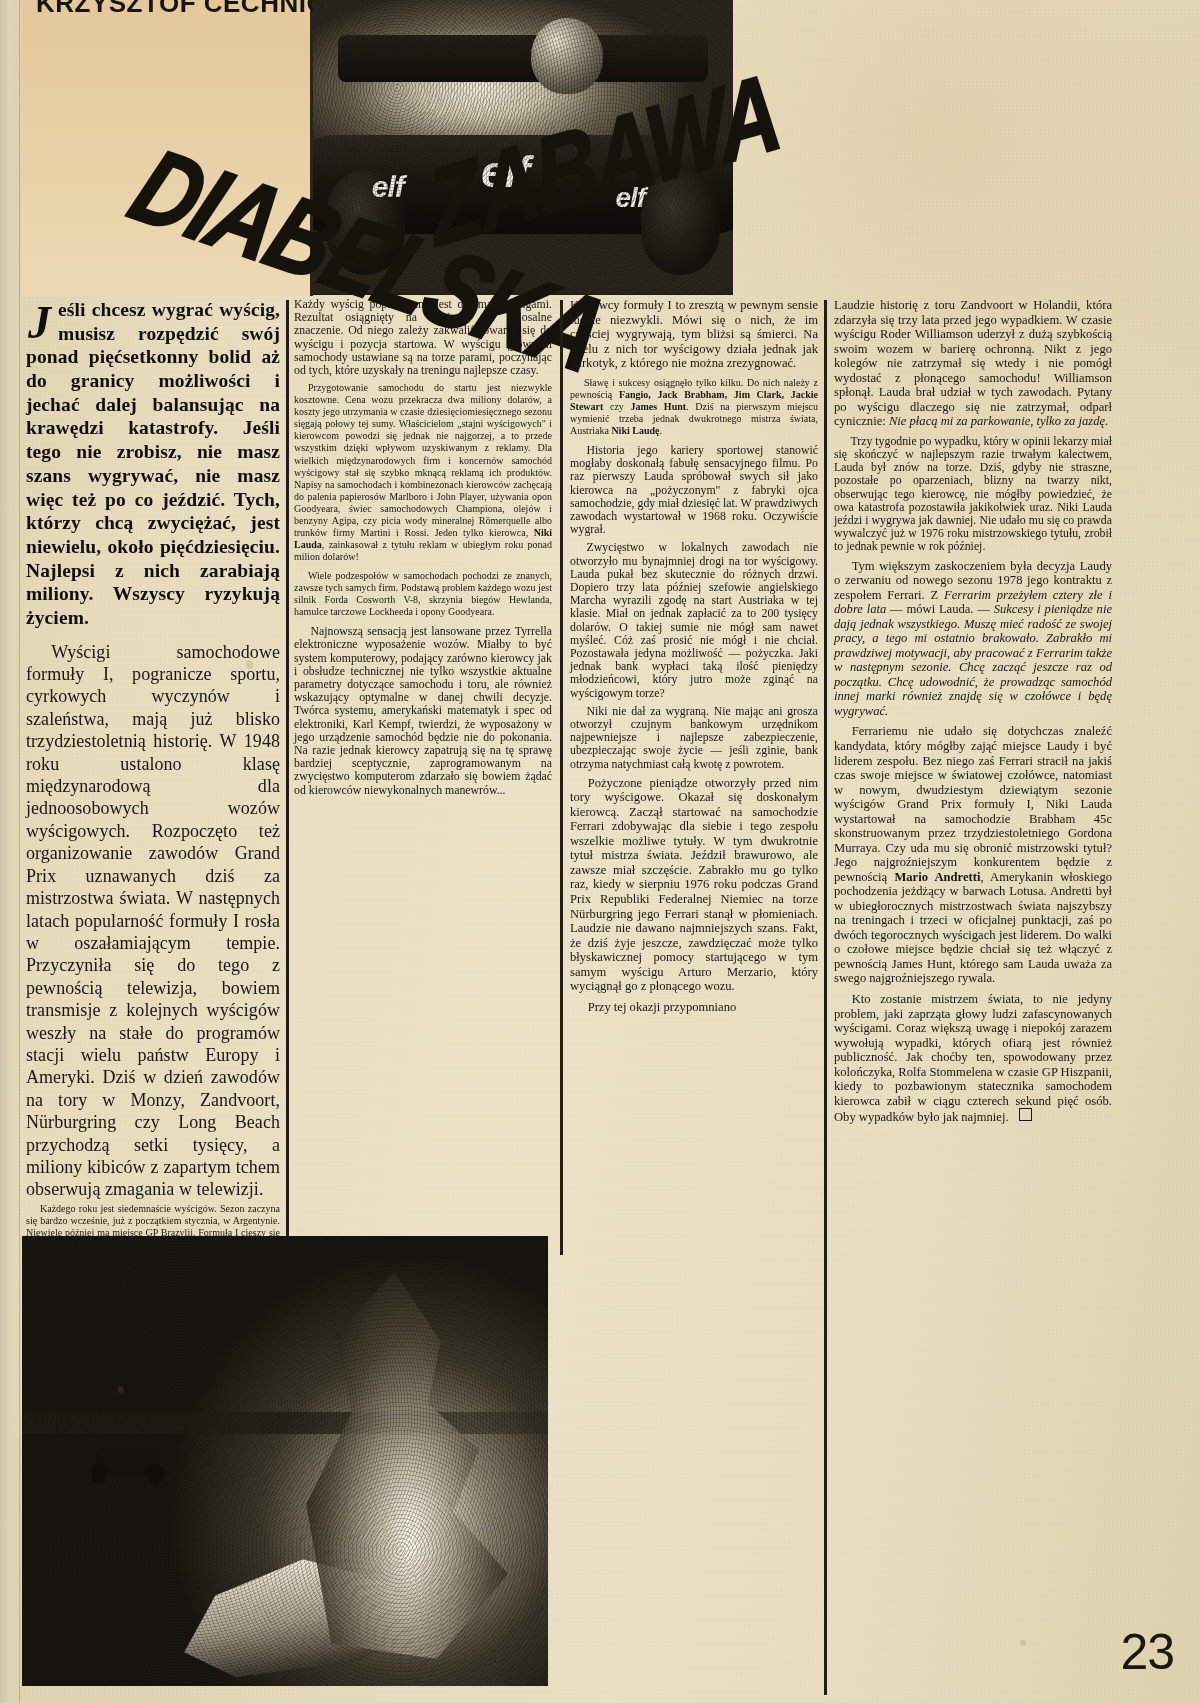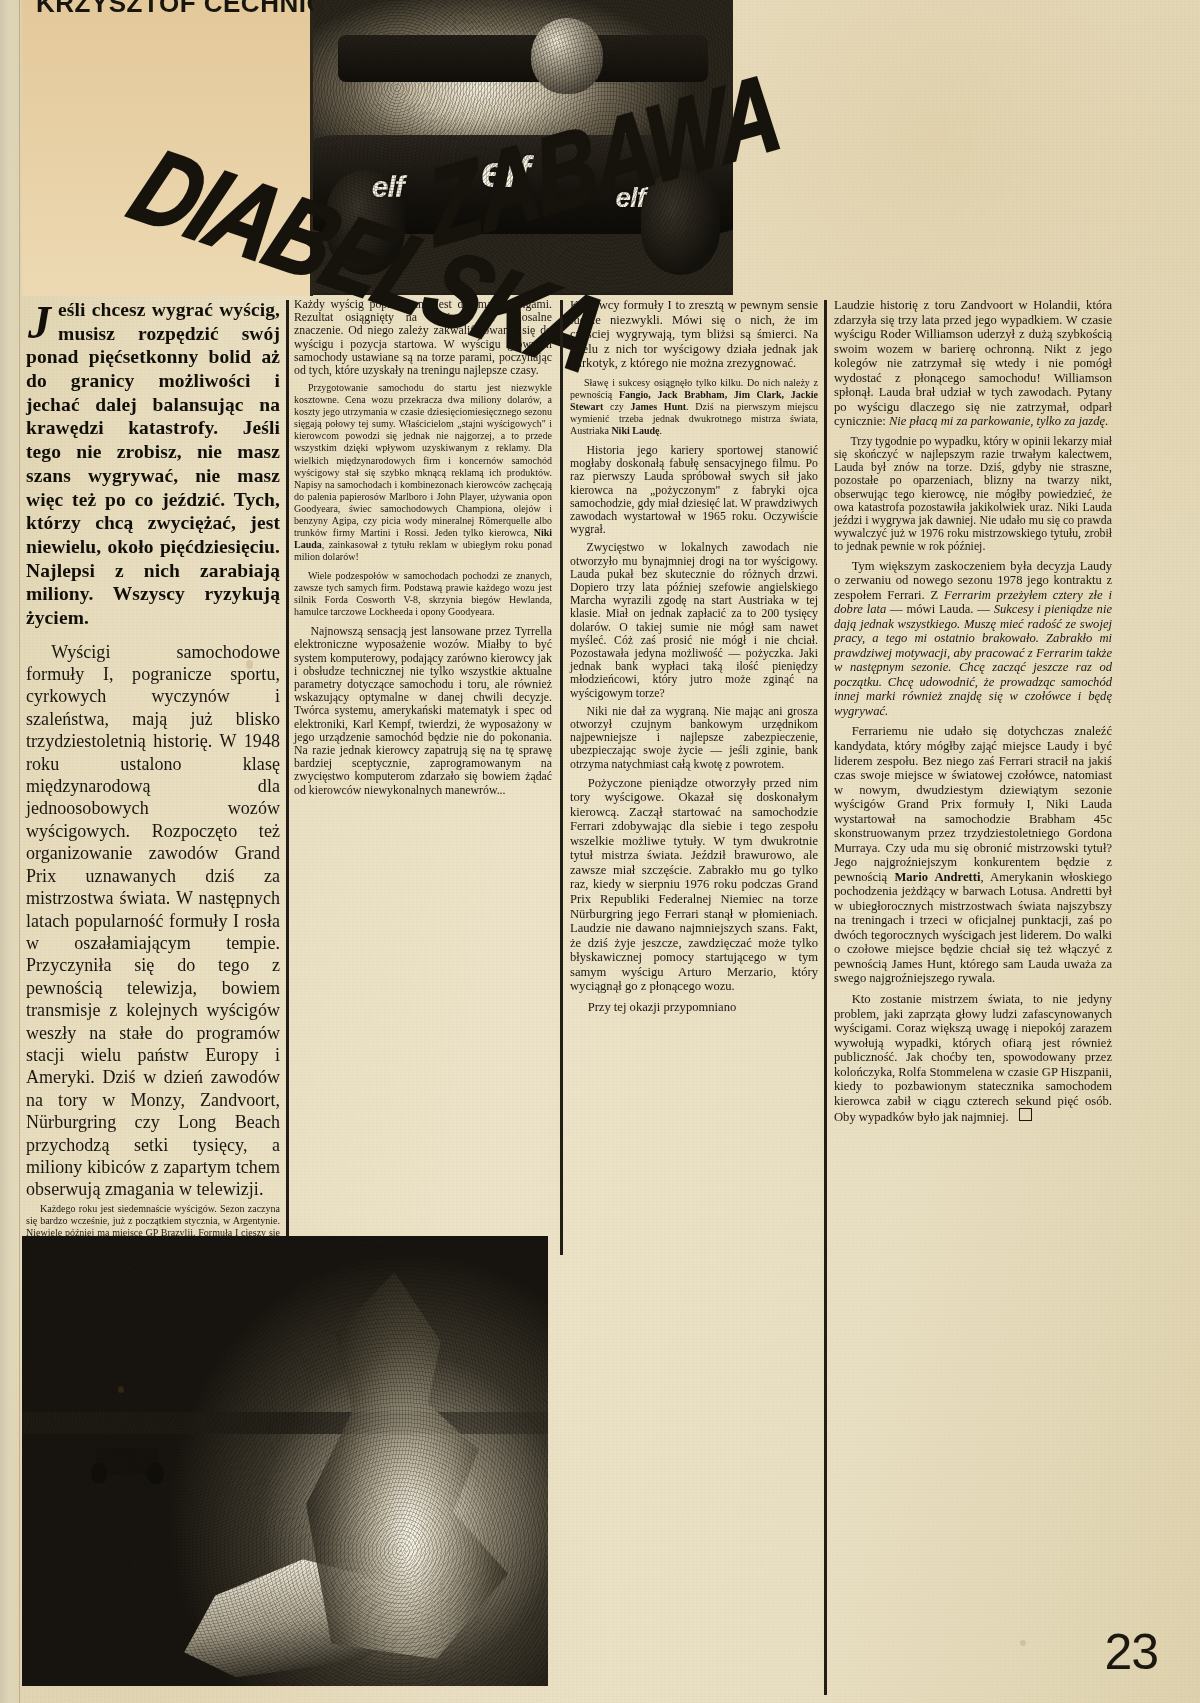--- a/index.html
+++ b/index.html
@@ -184,21 +184,21 @@
   }
   .flame{
     position:absolute;right:6%;top:8%;width:40%;height:86%;
     background:radial-gradient(ellipse at 50% 70%, rgba(250,246,232,.95) 0%, rgba(190,182,160,.8) 22%, rgba(80,74,58,.8) 55%, rgba(22,19,13,.9) 85%);
     filter:blur(1px);
     clip-path:polygon(42% 0%,64% 18%,58% 34%,82% 46%,70% 62%,96% 78%,62% 100%,12% 96%,0% 60%,22% 36%,14% 16%);
   }
 
   
   .pagenum{
-    position:absolute;right:42px;bottom:22px;
+    position:absolute;right:26px;bottom:22px;
     font-family:"Liberation Sans",sans-serif;
     font-size:50px;font-weight:400;color:#1c1810;letter-spacing:-1px;
   }
   .endmark{
     display:inline-block;width:11px;height:11px;
     border:1.6px solid #1c1810;margin-left:10px;vertical-align:baseline;
   }
   .foxing{position:absolute;border-radius:50%;background:rgba(150,110,55,.20);pointer-events:none;}
 </style>
 </head>
@@ -238,28 +238,28 @@
     <div class="col c1">
       <p class="lede"><span class="dropcap">J</span><span>eśli chcesz wygrać wyścig, musisz rozpędzić swój ponad pięćsetkonny bolid aż do granicy możliwości i jechać dalej balansując na krawędzi katastrofy. Jeśli tego nie zrobisz, nie masz szans wygrywać, nie masz więc też po co jeździć. Tych, którzy chcą zwyciężać, jest niewielu, około pięćdziesięciu. Najlepsi z nich zarabiają miliony. Wszyscy ryzykują życiem.</span></p>
       <p class="body-lg">Wyścigi samochodowe formuły I, pogranicze sportu, cyrkowych wyczynów i szaleństwa, mają już blisko trzydziestoletnią historię. W 1948 roku ustalono klasę międzynarodową dla jednoosobowych wozów wyścigowych. Rozpoczęto też organizowanie zawodów Grand Prix uznawanych dziś za mistrzostwa świata. W następnych latach popularność formuły I rosła w oszałamiającym tempie. Przyczyniła się do tego z pewnością telewizja, bowiem transmisje z kolejnych wyścigów weszły na stałe do programów stacji wielu państw Europy i Ameryki. Dziś w dzień zawodów na tory w Monzy, Zandvoort, Nürburgring czy Long Beach przychodzą setki tysięcy, a miliony kibiców z zapartym tchem obserwują zmagania w telewizji.</p>
       <p class="body-md"><span>Każdego roku jest siedemnaście wyścigów. Sezon zaczyna się bardzo wcześnie, już z początkiem stycznia, w Argentynie. Niewiele później ma miejsce GP Brazylii. Formuła I cieszy się w tych krajach szczególną popularnością. Argentyńczykiem był przecież jeden z najlepszych kierowców w historii wszystkich wyścigów, pięciokrotny mistrz świata, dziś już siedemdziesięcioletni </span><b>Juan Manuel Fangio</b><span>. W jego ślady usiłował pójść </span><b>Emerson Fittipaldi</b><span>, najlepszy kierowca wyścigowy 1974 roku. Po tym sukcesie Fittipaldi zaczął jednak jeździć na wozach Cuperstar, konstruowanych przez jego brata Wilsona, o których jedni mówią, że przynoszą pecha, a inni, że po prostu są niezbyt udane i seria zwycięstw skończyła się.</span></p>
       <p class="body-xs">Ci ludzie spopularyzowali wyścigi samochodowe w swych krajach do tego stopnia, że są one dzisiaj, po piłce nożnej, jednym z najpopularniejszych sportów... Po Ameryce Południowej samochodowy cyrk przenosi się na krótko do Ameryki Północnej i Afry-</p>
     </div>
 
     <div class="col c2">
       <p class="body-xs">Każdy wyścig poprzedzany jest dwoma treningami. Rezultat osiągnięty na treningu ma kolosalne znaczenie. Od niego zależy zakwalifikowanie się do wyścigu i pozycja startowa. W wyścigu głównym samochody ustawiane są na torze parami, poczynając od tych, które uzyskały na treningu najlepsze czasy.</p>
       <p class="body-md"><span>Przygotowanie samochodu do startu jest niezwykle kosztowne. Cena wozu przekracza dwa miliony dolarów, a koszty jego utrzymania w czasie dziesięciomiesięcznego sezonu sięgają połowy tej sumy. Właścicielom „stajni wyścigowych" i kierowcom powodzi się jednak nie najgorzej, a to przede wszystkim dzięki wpływom uzyskiwanym z reklamy. Dla wielkich międzynarodowych firm i koncernów samochód wyścigowy stał się szybko mknącą reklamą ich produktów. Napisy na samochodach i kombinezonach kierowców zachęcają do palenia papierosów Marlboro i John Player, używania opon Goodyeara, świec samochodowych Championa, olejów i benzyny Agipa, czy picia wody mineralnej Römerquelle albo trunków firmy Martini i Rossi. Jeden tylko kierowca, </span><b>Niki Lauda</b><span>, zainkasował z tytułu reklam w ubiegłym roku ponad milion dolarów!</span></p>
-      <p class="body-md">Wiele podzespołów w samochodach pochodzi ze znanych, zawsze tych samych firm. Podstawą prawie każdego wozu jest silnik Forda Cosworth V-8, skrzynia biegów Hewlanda, hamulce tarczowe Lockheeda i opony Goodyeara.</p>
+      <p class="body-md">Wiele podzespołów w samochodach pochodzi ze znanych, zawsze tych samych firm. Podstawą problem każdego wozu jest silnik Forda Cosworth V-8, skrzynia biegów Hewlanda, hamulce tarczowe Lockheeda i opony Goodyeara.</p>
       <p class="body-xs">Najnowszą sensacją jest lansowane przez Tyrrella elektroniczne wyposażenie wozów. Miałby to być system komputerowy, podający zarówno kierowcy jak i obsłudze technicznej nie tylko wszystkie aktualne parametry dotyczące samochodu i toru, ale również wskazujący optymalne w danej chwili decyzje. Twórca systemu, amerykański matematyk i spec od elektroniki, Karl Kempf, twierdzi, że wyposażony w jego urządzenie samochód będzie nie do pokonania. Na razie jednak kierowcy zapatrują się na tę sprawę bardziej sceptycznie, zaprogramowanym na zwycięstwo komputerom zdarzało się bowiem żądać od kierowców niewykonalnych manewrów...</p>
     </div>
 
     <div class="col c3">
       <p class="body-sm">Kierowcy formuły I to zresztą w pewnym sensie ludzie niezwykli. Mówi się o nich, że im częściej wygrywają, tym bliżsi są śmierci. Na wielu z nich tor wyścigowy działa jednak jak narkotyk, z którego nie można zrezygnować.</p>
       <p class="body-md"><span>Sławę i sukcesy osiągnęło tylko kilku. Do nich należy z pewnością </span><b>Fangio, Jack Brabham, Jim Clark, Jackie Stewart</b><span> czy </span><b>James Hunt</b><span>. Dziś na pierwszym miejscu wymienić trzeba jednak dwukrotnego mistrza świata, Austriaka </span><b>Niki Laudę</b><span>.</span></p>
-      <p class="body-xs">Historia jego kariery sportowej stanowić mogłaby doskonałą fabułę sensacyjnego filmu. Po raz pierwszy Lauda spróbował swych sił jako kierowca na „pożyczonym" z fabryki ojca samochodzie, gdy miał dziesięć lat. W prawdziwych zawodach wystartował w 1965 roku. Oczywiście wygrał.</p>
+      <p class="body-xs">Historia jego kariery sportowej stanowić mogłaby doskonałą fabułę sensacyjnego filmu. Po raz pierwszy Lauda spróbował swych sił jako kierowca na „pożyczonym" z fabryki ojca samochodzie, gdy miał dziesięć lat. W prawdziwych zawodach wystartował w 1968 roku. Oczywiście wygrał.</p>
       <p class="body-xs">Zwycięstwo w lokalnych zawodach nie otworzyło mu bynajmniej drogi na tor wyścigowy. Lauda pukał bez skutecznie do różnych drzwi. Dopiero trzy lata później szefowie angielskiego Marcha wyrazili zgodę na start Austriaka w tej klasie. Miał on jednak zapłacić za to 200 tysięcy dolarów. O takiej sumie nie mógł sam nawet myśleć. Cóż zaś prosić nie mógł i nie chciał. Pozostawała jedyna możliwość — pożyczka. Jaki jednak bank wypłaci taką ilość pieniędzy młodzieńcowi, który jutro może zginąć na wyścigowym torze?</p>
       <p class="body-xs">Niki nie dał za wygraną. Nie mając ani grosza otworzył czujnym bankowym urzędnikom najpewniejsze i najlepsze zabezpieczenie, ubezpieczając swoje życie — jeśli zginie, bank otrzyma natychmiast całą kwotę z powrotem.</p>
       <p class="body-sm">Pożyczone pieniądze otworzyły przed nim tory wyścigowe. Okazał się doskonałym kierowcą. Zaczął startować na samochodzie Ferrari zdobywając dla siebie i tego zespołu wszelkie możliwe tytuły. W tym dwukrotnie tytuł mistrza świata. Jeździł brawurowo, ale zawsze miał szczęście. Zabrakło mu go tylko raz, kiedy w sierpniu 1976 roku podczas Grand Prix Republiki Federalnej Niemiec na torze Nürburgring jego Ferrari stanął w płomieniach. Laudzie nie dawano najmniejszych szans. Fakt, że dziś żyje jeszcze, zawdzięczać może tylko błyskawicznej pomocy startującego w tym samym wyścigu Arturo Merzario, który wyciągnął go z płonącego wozu.</p>
       <p class="body-sm">Przy tej okazji przypomniano</p>
     </div>
 
     <div class="col c4">
       <p class="body-sm"><span>Laudzie historię z toru Zandvoort w Holandii, która zdarzyła się trzy lata przed jego wypadkiem. W czasie wyścigu Roder Williamson uderzył z dużą szybkością swoim wozem w barierę ochronną. Nikt z jego kolegów nie zatrzymał się wtedy i nie pomógł wydostać z płonącego samochodu! Williamson spłonął. Lauda brał udział w tych zawodach. Pytany po wyścigu dlaczego się nie zatrzymał, odparł cynicznie: </span><i>Nie płacą mi za parkowanie, tylko za jazdę</i><span>.</span></p>
       <p class="body-xs">Trzy tygodnie po wypadku, który w opinii lekarzy miał się skończyć w najlepszym razie trwałym kalectwem, Lauda był znów na torze. Dziś, gdyby nie straszne, pozostałe po oparzeniach, blizny na twarzy nikt, obserwując tego kierowcę, nie mógłby powiedzieć, że owa katastrofa pozostawiła jakikolwiek uraz. Niki Lauda jeździ i wygrywa jak dawniej. Nie udało mu się co prawda wywalczyć już w 1976 roku mistrzowskiego tytułu, zrobił to jednak pewnie w rok później.</p>
       <p class="body-sm"><span>Tym większym zaskoczeniem była decyzja Laudy o zerwaniu od nowego sezonu 1978 jego kontraktu z zespołem Ferrari. Z </span><i>Ferrarim przeżyłem cztery złe i dobre lata</i><span> — mówi Lauda. — </span><i>Sukcesy i pieniądze nie dają jednak wszystkiego. Muszę mieć radość ze swojej pracy, a tego mi ostatnio brakowało. Zabrakło mi prawdziwej motywacji, aby pracować z Ferrarim także w następnym sezonie. Chcę zacząć jeszcze raz od początku. Chcę udowodnić, że prowadząc samochód innej marki również znajdę się w czołówce i będę wygrywać.</i></p>

